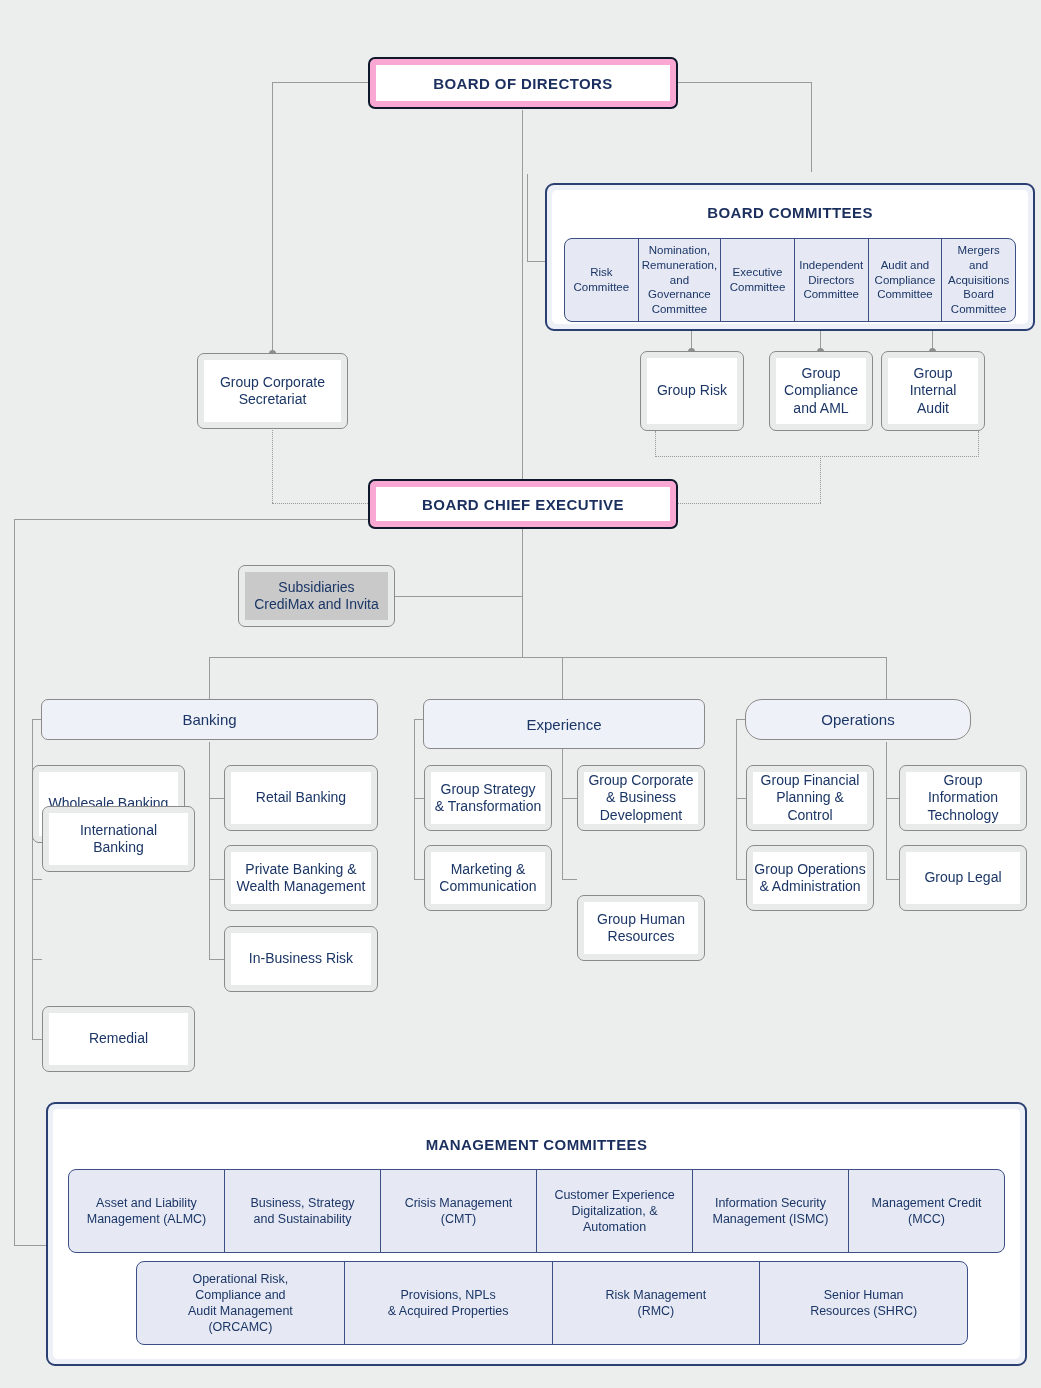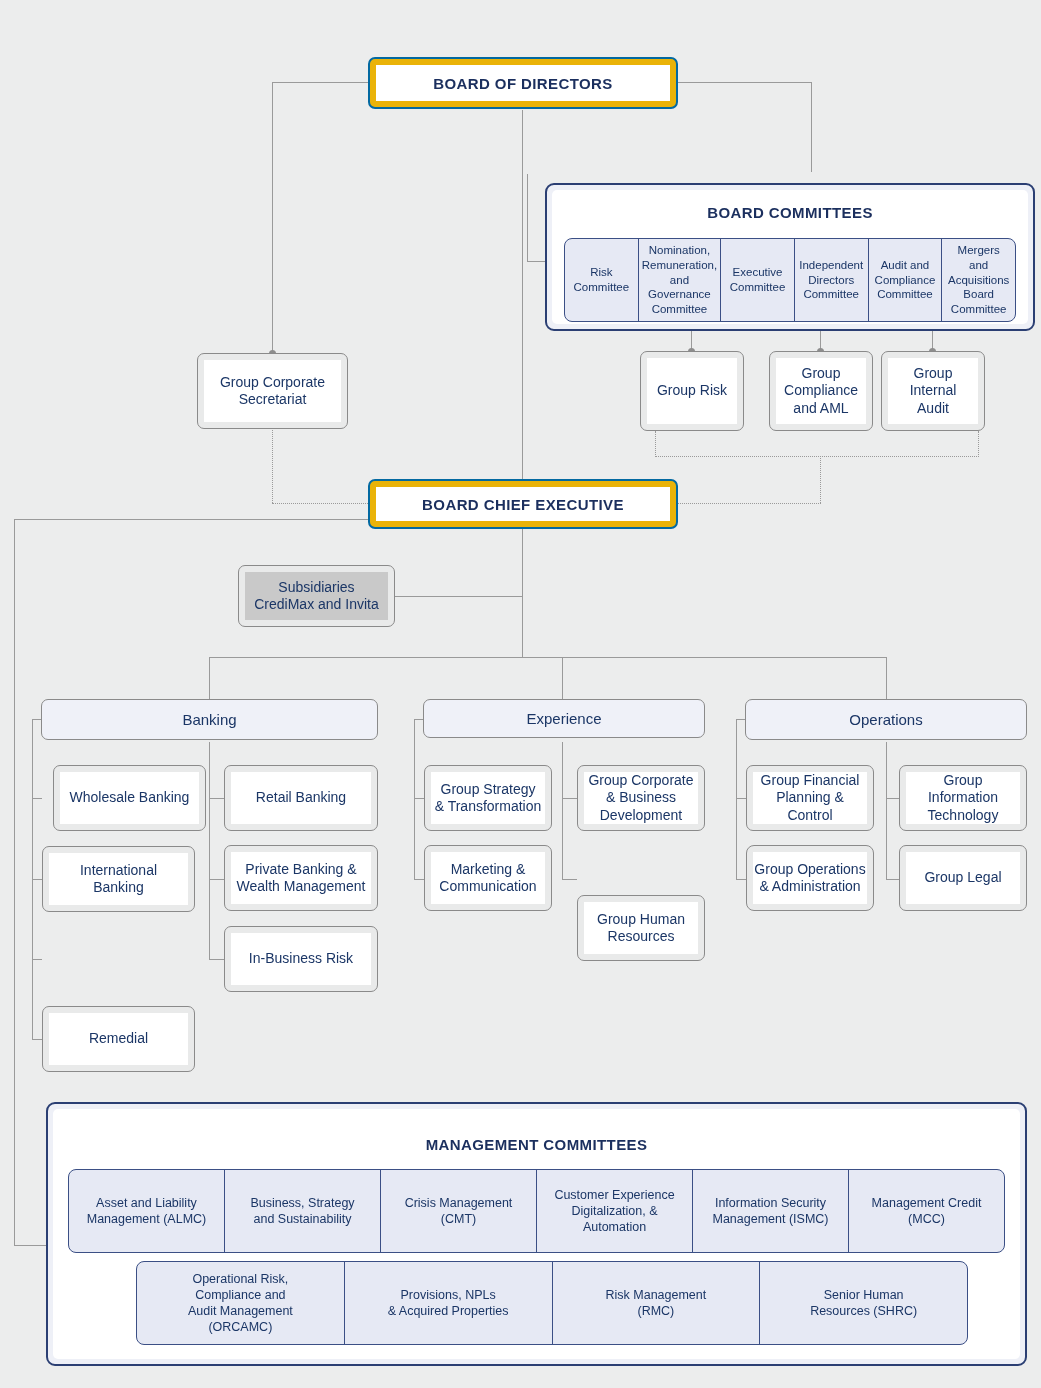--- a/index.html
+++ b/index.html
@@ -12,21 +12,21 @@
   .lnv{width:1px;}
   .dot{position:absolute;width:7px;height:7px;border-radius:50%;background:#8d8d8d;}
   .dln{position:absolute;}
   .dlnh{height:0;border-top:1px dotted #9a9a9a;}
   .dlnv{width:0;border-left:1px dotted #9a9a9a;}
 
   
   .box{position:absolute;box-sizing:border-box;border-radius:7px;}
 
   
-  .navybox{border:2px solid #0369a1;background:#eab308;padding:6px;}
+  .navybox{border:2px solid #0f172a;background:#f9a8d4;padding:6px;}
   .navybox .inner{background:#ffffff;width:100%;height:100%;display:flex;align-items:center;
      justify-content:center;color:#1b2f5e;font-weight:bold;font-size:15px;letter-spacing:.4px;}
 
   
   .unit{border:1px solid #8a8a8a;background:#e9eaea;padding:6px;}
   .unit .inner{background:#ffffff;width:100%;height:100%;display:flex;align-items:center;
      justify-content:center;text-align:center;color:#1b3666;font-size:14px;line-height:1.25;}
 
   
   .sub .inner{background:#c9c9c9;}
@@ -157,56 +157,56 @@
     <div class="inner">BOARD CHIEF EXECUTIVE</div>
   </div>
 
   <div class="box unit sub" style="left:238px;top:565px;width:157px;height:62px;">
     <div class="inner">Subsidiaries<br>CrediMax and Invita</div>
   </div>
 
   <div class="box divhdr" style="left:41px;top:699px;width:337px;height:41px;border-radius:7px;">
     <span>Banking</span>
   </div>
-  <div class="box unit" style="left:53px;top:765px;width:153px;height:66px;">
+  <div class="box unit" style="left:32px;top:765px;width:153px;height:78px;">
     <div class="inner">Wholesale Banking</div>
   </div>
-  <div class="box unit" style="left:42px;top:846px;width:153px;height:66px;">
+  <div class="box unit" style="left:42px;top:806px;width:153px;height:66px;">
     <div class="inner">International<br>Banking</div>
   </div>
   <div class="box unit" style="left:42px;top:1006px;width:153px;height:66px;">
     <div class="inner">Remedial</div>
   </div>
   <div class="box unit" style="left:224px;top:765px;width:154px;height:66px;">
     <div class="inner">Retail Banking</div>
   </div>
   <div class="box unit" style="left:224px;top:845px;width:154px;height:66px;">
     <div class="inner">Private Banking &amp;<br>Wealth Management</div>
   </div>
   <div class="box unit" style="left:224px;top:926px;width:154px;height:66px;">
     <div class="inner">In-Business Risk</div>
   </div>
 
-  <div class="box divhdr" style="left:423px;top:699px;width:282px;height:39px;border-radius:7px;justify-content:center;">
+  <div class="box divhdr" style="left:423px;top:699px;width:282px;height:50px;border-radius:7px;justify-content:center;">
     <span>Experience</span>
   </div>
   <div class="box unit" style="left:424px;top:765px;width:128px;height:66px;">
     <div class="inner">Group Strategy<br>&amp; Transformation</div>
   </div>
   <div class="box unit" style="left:424px;top:845px;width:128px;height:66px;">
     <div class="inner">Marketing &amp;<br>Communication</div>
   </div>
   <div class="box unit" style="left:577px;top:765px;width:128px;height:66px;">
     <div class="inner">Group Corporate<br>&amp; Business<br>Development</div>
   </div>
   <div class="box unit" style="left:577px;top:895px;width:128px;height:66px;">
     <div class="inner">Group Human<br>Resources</div>
   </div>
 
-  <div class="box divhdr" style="left:745px;top:699px;width:282px;height:41px;border-radius:7px;">
+  <div class="box divhdr" style="left:745px;top:699px;width:226px;height:41px;border-radius:17px;">
     <span>Operations</span>
   </div>
   <div class="box unit" style="left:746px;top:765px;width:128px;height:66px;">
     <div class="inner">Group Financial<br>Planning &amp;<br>Control</div>
   </div>
   <div class="box unit" style="left:746px;top:845px;width:128px;height:66px;border-radius:8px;">
     <div class="inner">Group Operations<br>&amp; Administration</div>
   </div>
   <div class="box unit" style="left:899px;top:765px;width:128px;height:66px;">
     <div class="inner">Group<br>Information<br>Technology</div>

